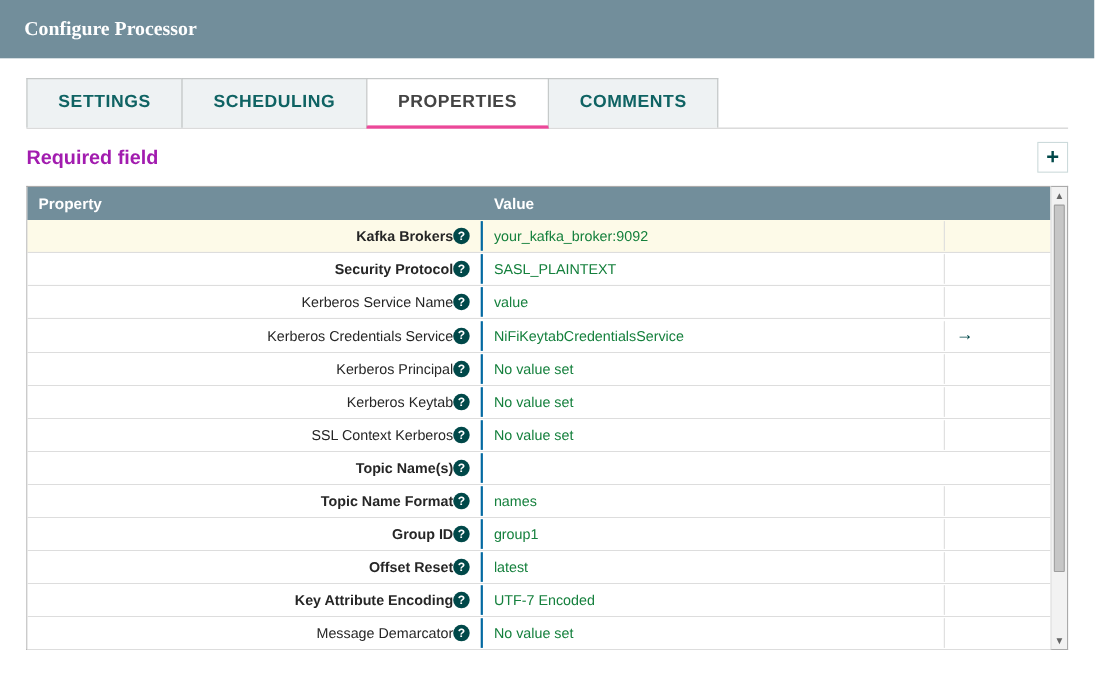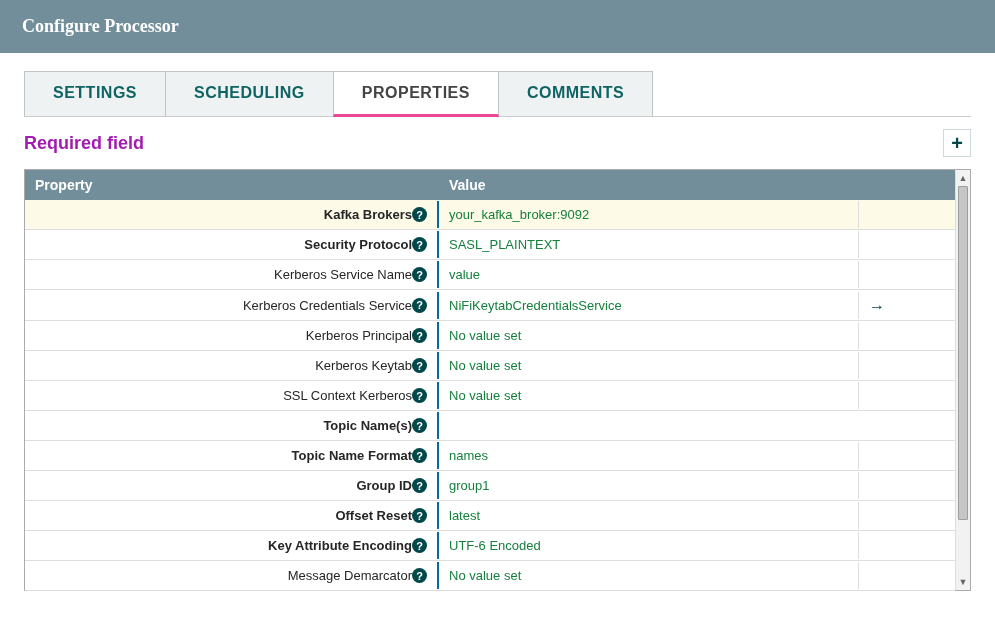--- a/index.html
+++ b/index.html
@@ -304,21 +304,21 @@
               <span class="help-icon">?</span>
             </div>
             <div class="col-value">latest</div>
             <div class="col-extra"></div>
           </div>
           <div class="row">
             <div class="col-property">
               <span class="prop-bold">Key Attribute Encoding</span>
               <span class="help-icon">?</span>
             </div>
-            <div class="col-value">UTF-6 Encoded</div>
+            <div class="col-value">UTF-7 Encoded</div>
             <div class="col-extra"></div>
           </div>
           <div class="row">
             <div class="col-property">
               <span>Message Demarcator</span>
               <span class="help-icon">?</span>
             </div>
             <div class="col-value no-value">No value set</div>
             <div class="col-extra"></div>
           </div>

